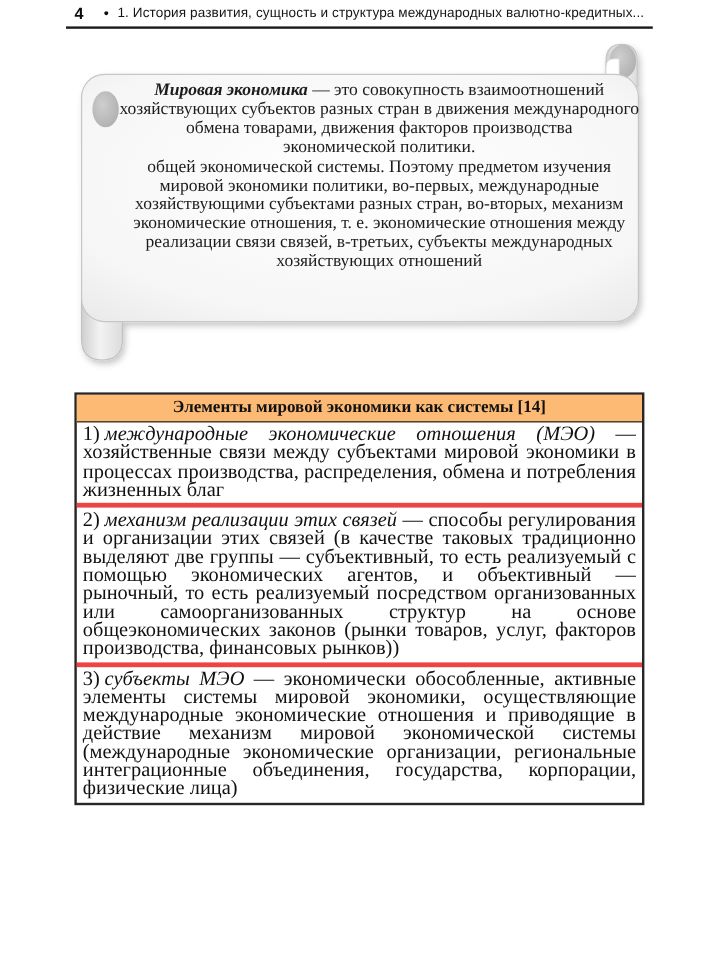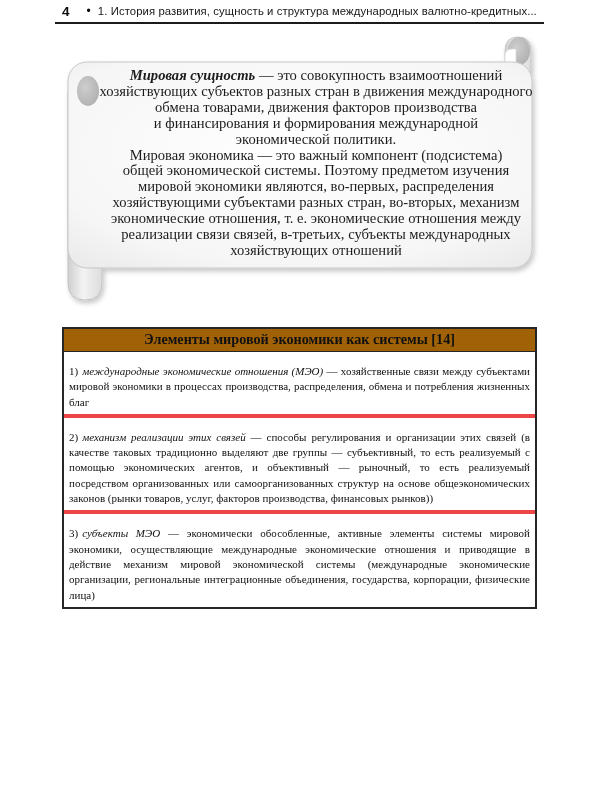--- a/index.html
+++ b/index.html
@@ -55,30 +55,30 @@
   
   .elements-table {
     position: absolute;
     left: 62px; top: 327px;
     width: 475px;
     border: 2px solid #262626;
     background: #ffffff;
     box-sizing: border-box;
   }
   .t-header {
-    background: #a16207;
+    background: #fdba74;
     border-bottom: 1px solid #262626;
     text-align: center;
     font-weight: bold;
     font-size: 14.2px;
     padding: 2px 4px 3px;
   }
   .t-row {
-    padding: 12px 5px 4px;
-    font-size: 11px;
+    padding: 2px 5px 4px;
+    font-size: 17px;
     line-height: 15.3px;
     text-align: justify;
     text-align-last: left;
   }
   .t-row + .t-row { border-top: 4px solid #ef4444; }
   .row-num  { padding-right: 4px; }
   .row-term { font-style: italic; }
 </style>
 </head>
 <body>
@@ -117,33 +117,31 @@
         <path d="M450,21 Q450,7 463,7 Q476,7 476,21 L476,42 L450,42 Z" fill="url(#gTail)" stroke="#c6c6c6" stroke-width="1"></path>
         <ellipse cx="464" cy="21" rx="11" ry="14" fill="url(#gRoll)"></ellipse>
         <path d="M450,42 L450,26 Q450,19 457,19 L461,19 L461,42 Z" fill="#ffffff" stroke="#d8d8d8" stroke-width="0.7"></path>
         <rect x="13" y="32" width="464" height="206" rx="19" fill="url(#gBody)" stroke="#c6c6c6" stroke-width="1"></rect>
         <ellipse cx="33" cy="61" rx="11" ry="15" fill="url(#gRoll)"></ellipse>
       </g>
     </svg>
 
     <div class="scroll-text">
       <div class="para">
-        <div class="tl"><span class="lead">Мировая сущность</span><span> — это совокупность взаимоотношений</span></div>
+        <div class="tl"><span class="lead">Мировая экономика</span><span> — это совокупность взаимоотношений</span></div>
         <div>
             <div class="tl">хозяйствующих субъектов разных стран в движения международного</div>
             <div class="tl">обмена товарами, движения факторов производства</div>
-            <div class="tl">и финансирования и формирования международной</div>
             <div class="tl">экономической политики.</div>
           </div>
       </div>
       <div class="para">
         <div>
-            <div class="tl">Мировая экономика — это важный компонент (подсистема)</div>
             <div class="tl">общей экономической системы. Поэтому предметом изучения</div>
-            <div class="tl">мировой экономики являются, во-первых, распределения</div>
+            <div class="tl">мировой экономики политики, во-первых, международные</div>
             <div class="tl">хозяйствующими субъектами разных стран, во-вторых, механизм</div>
             <div class="tl">экономические отношения, т. е. экономические отношения между</div>
             <div class="tl">реализации связи связей, в-третьих, субъекты международных</div>
             <div class="tl">хозяйствующих отношений</div>
           </div>
       </div>
     </div>
   </div>
 
   <div class="elements-table">

